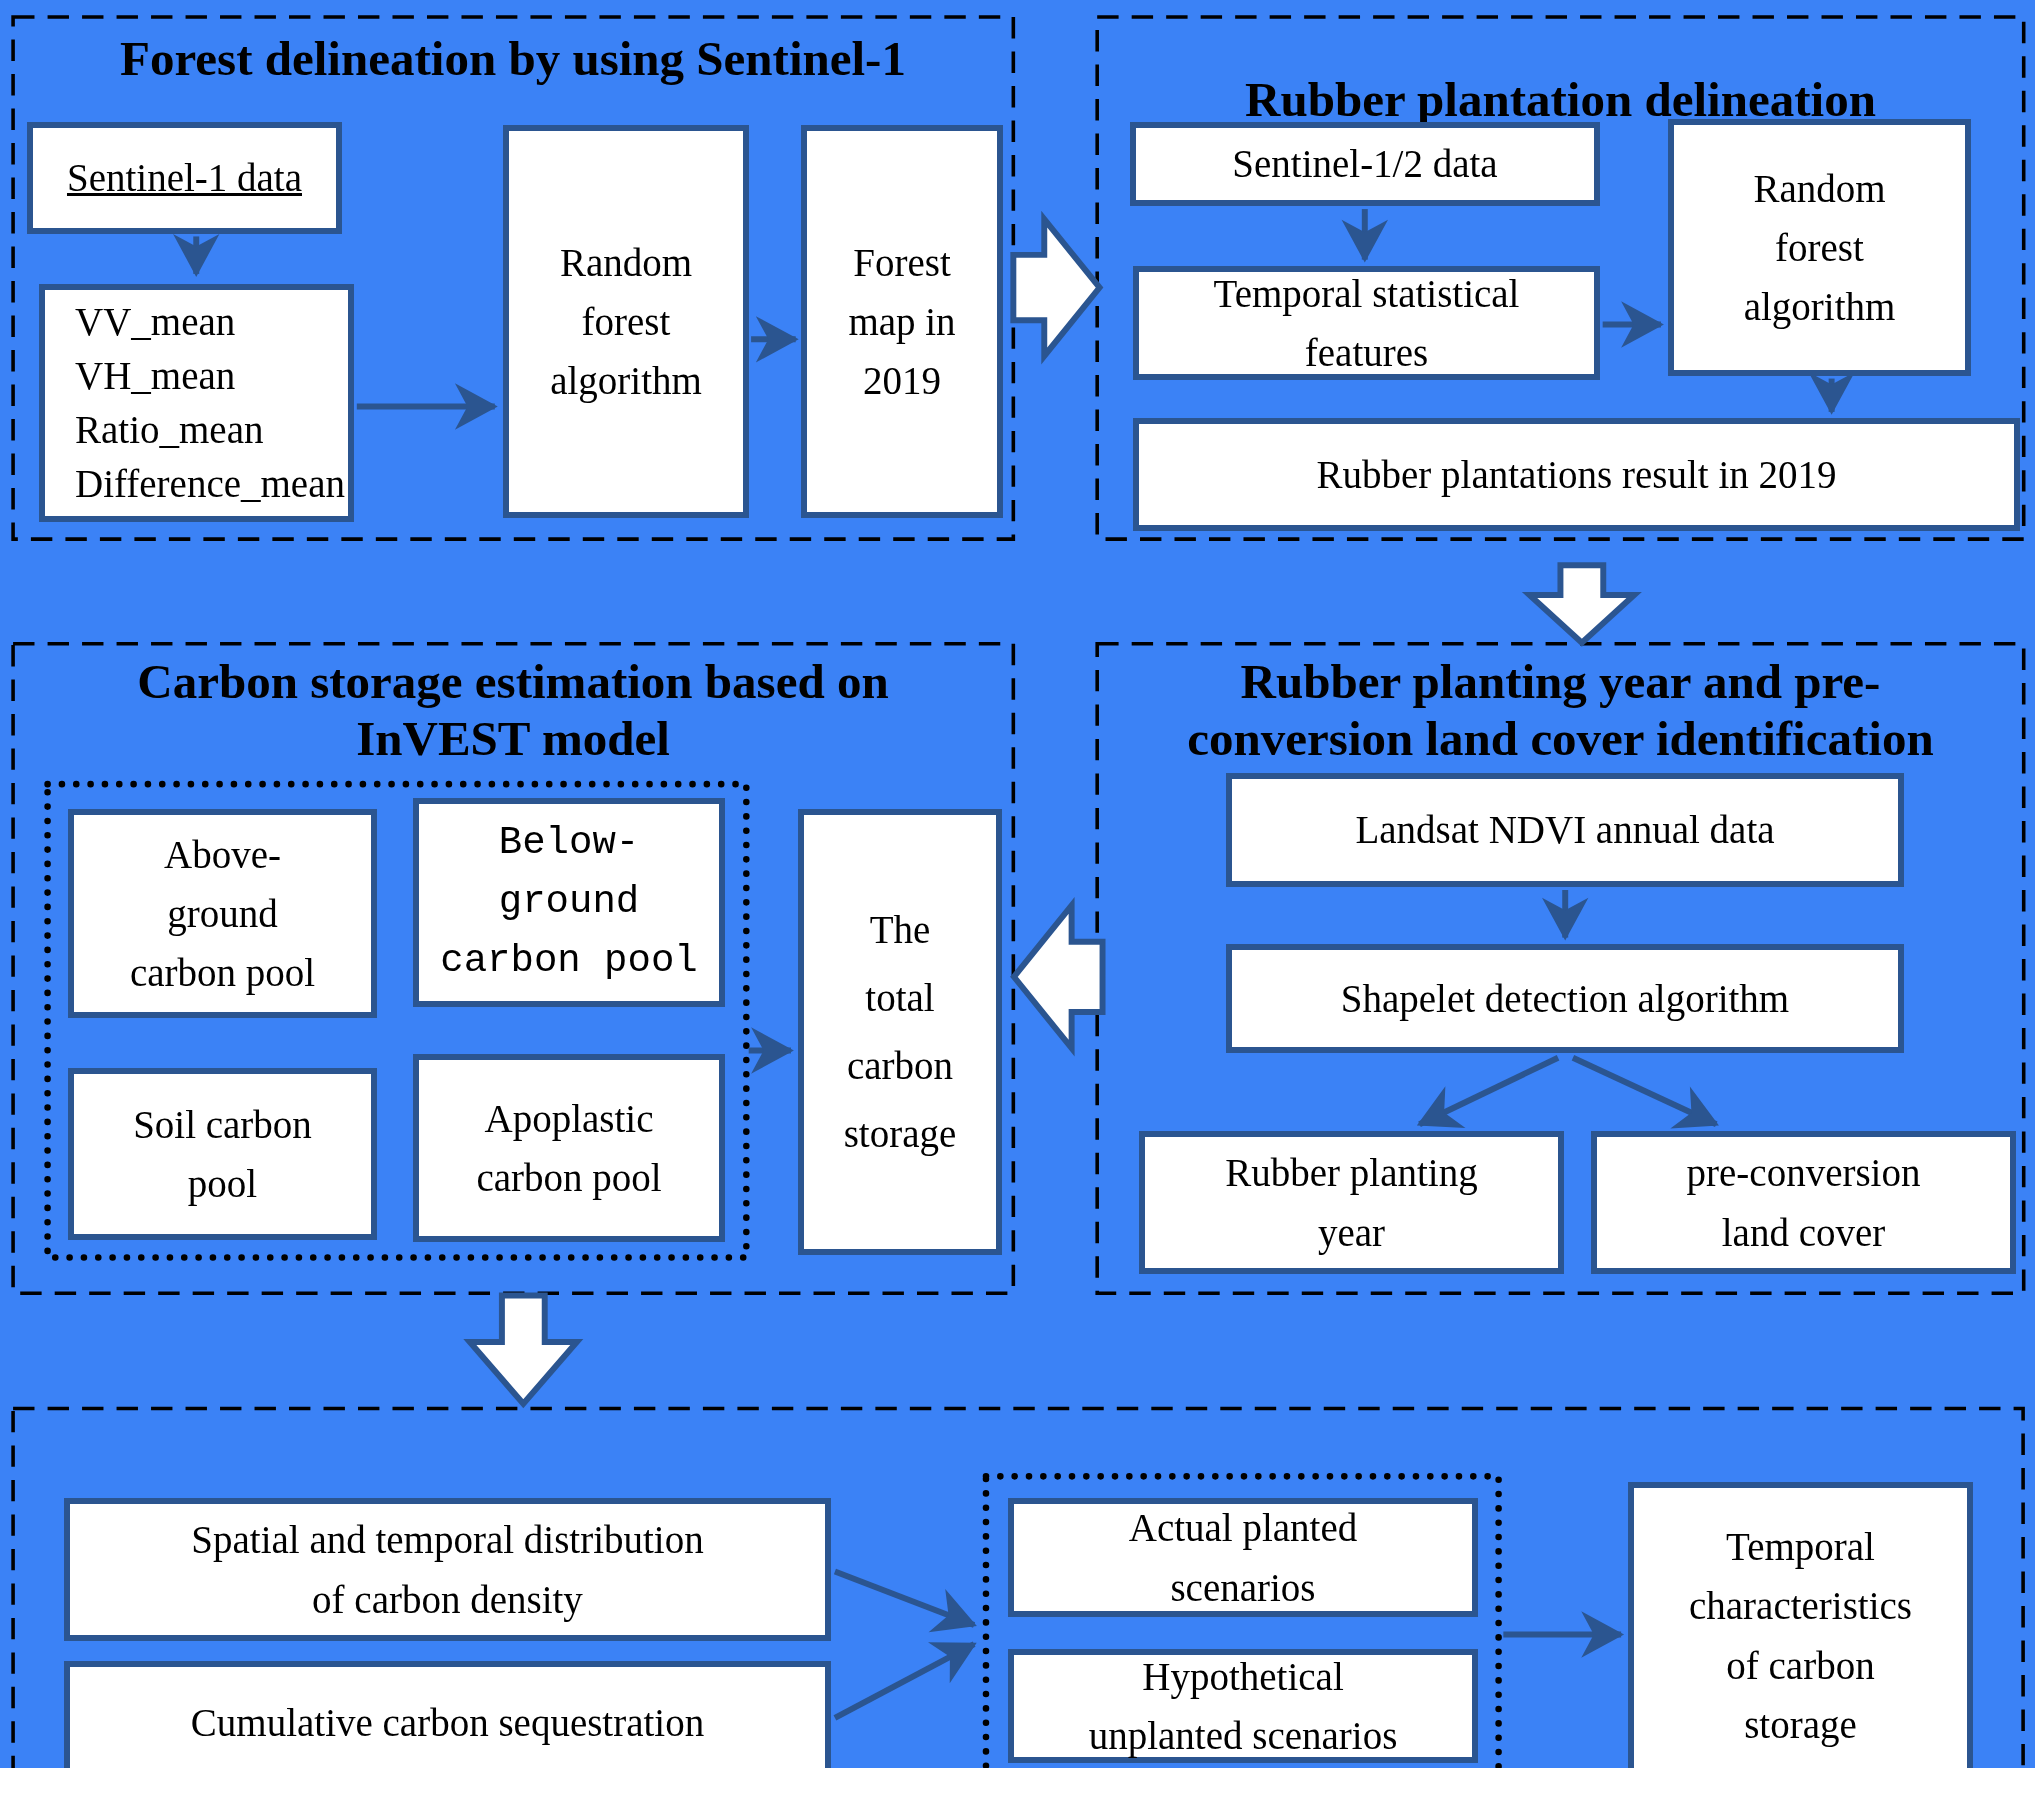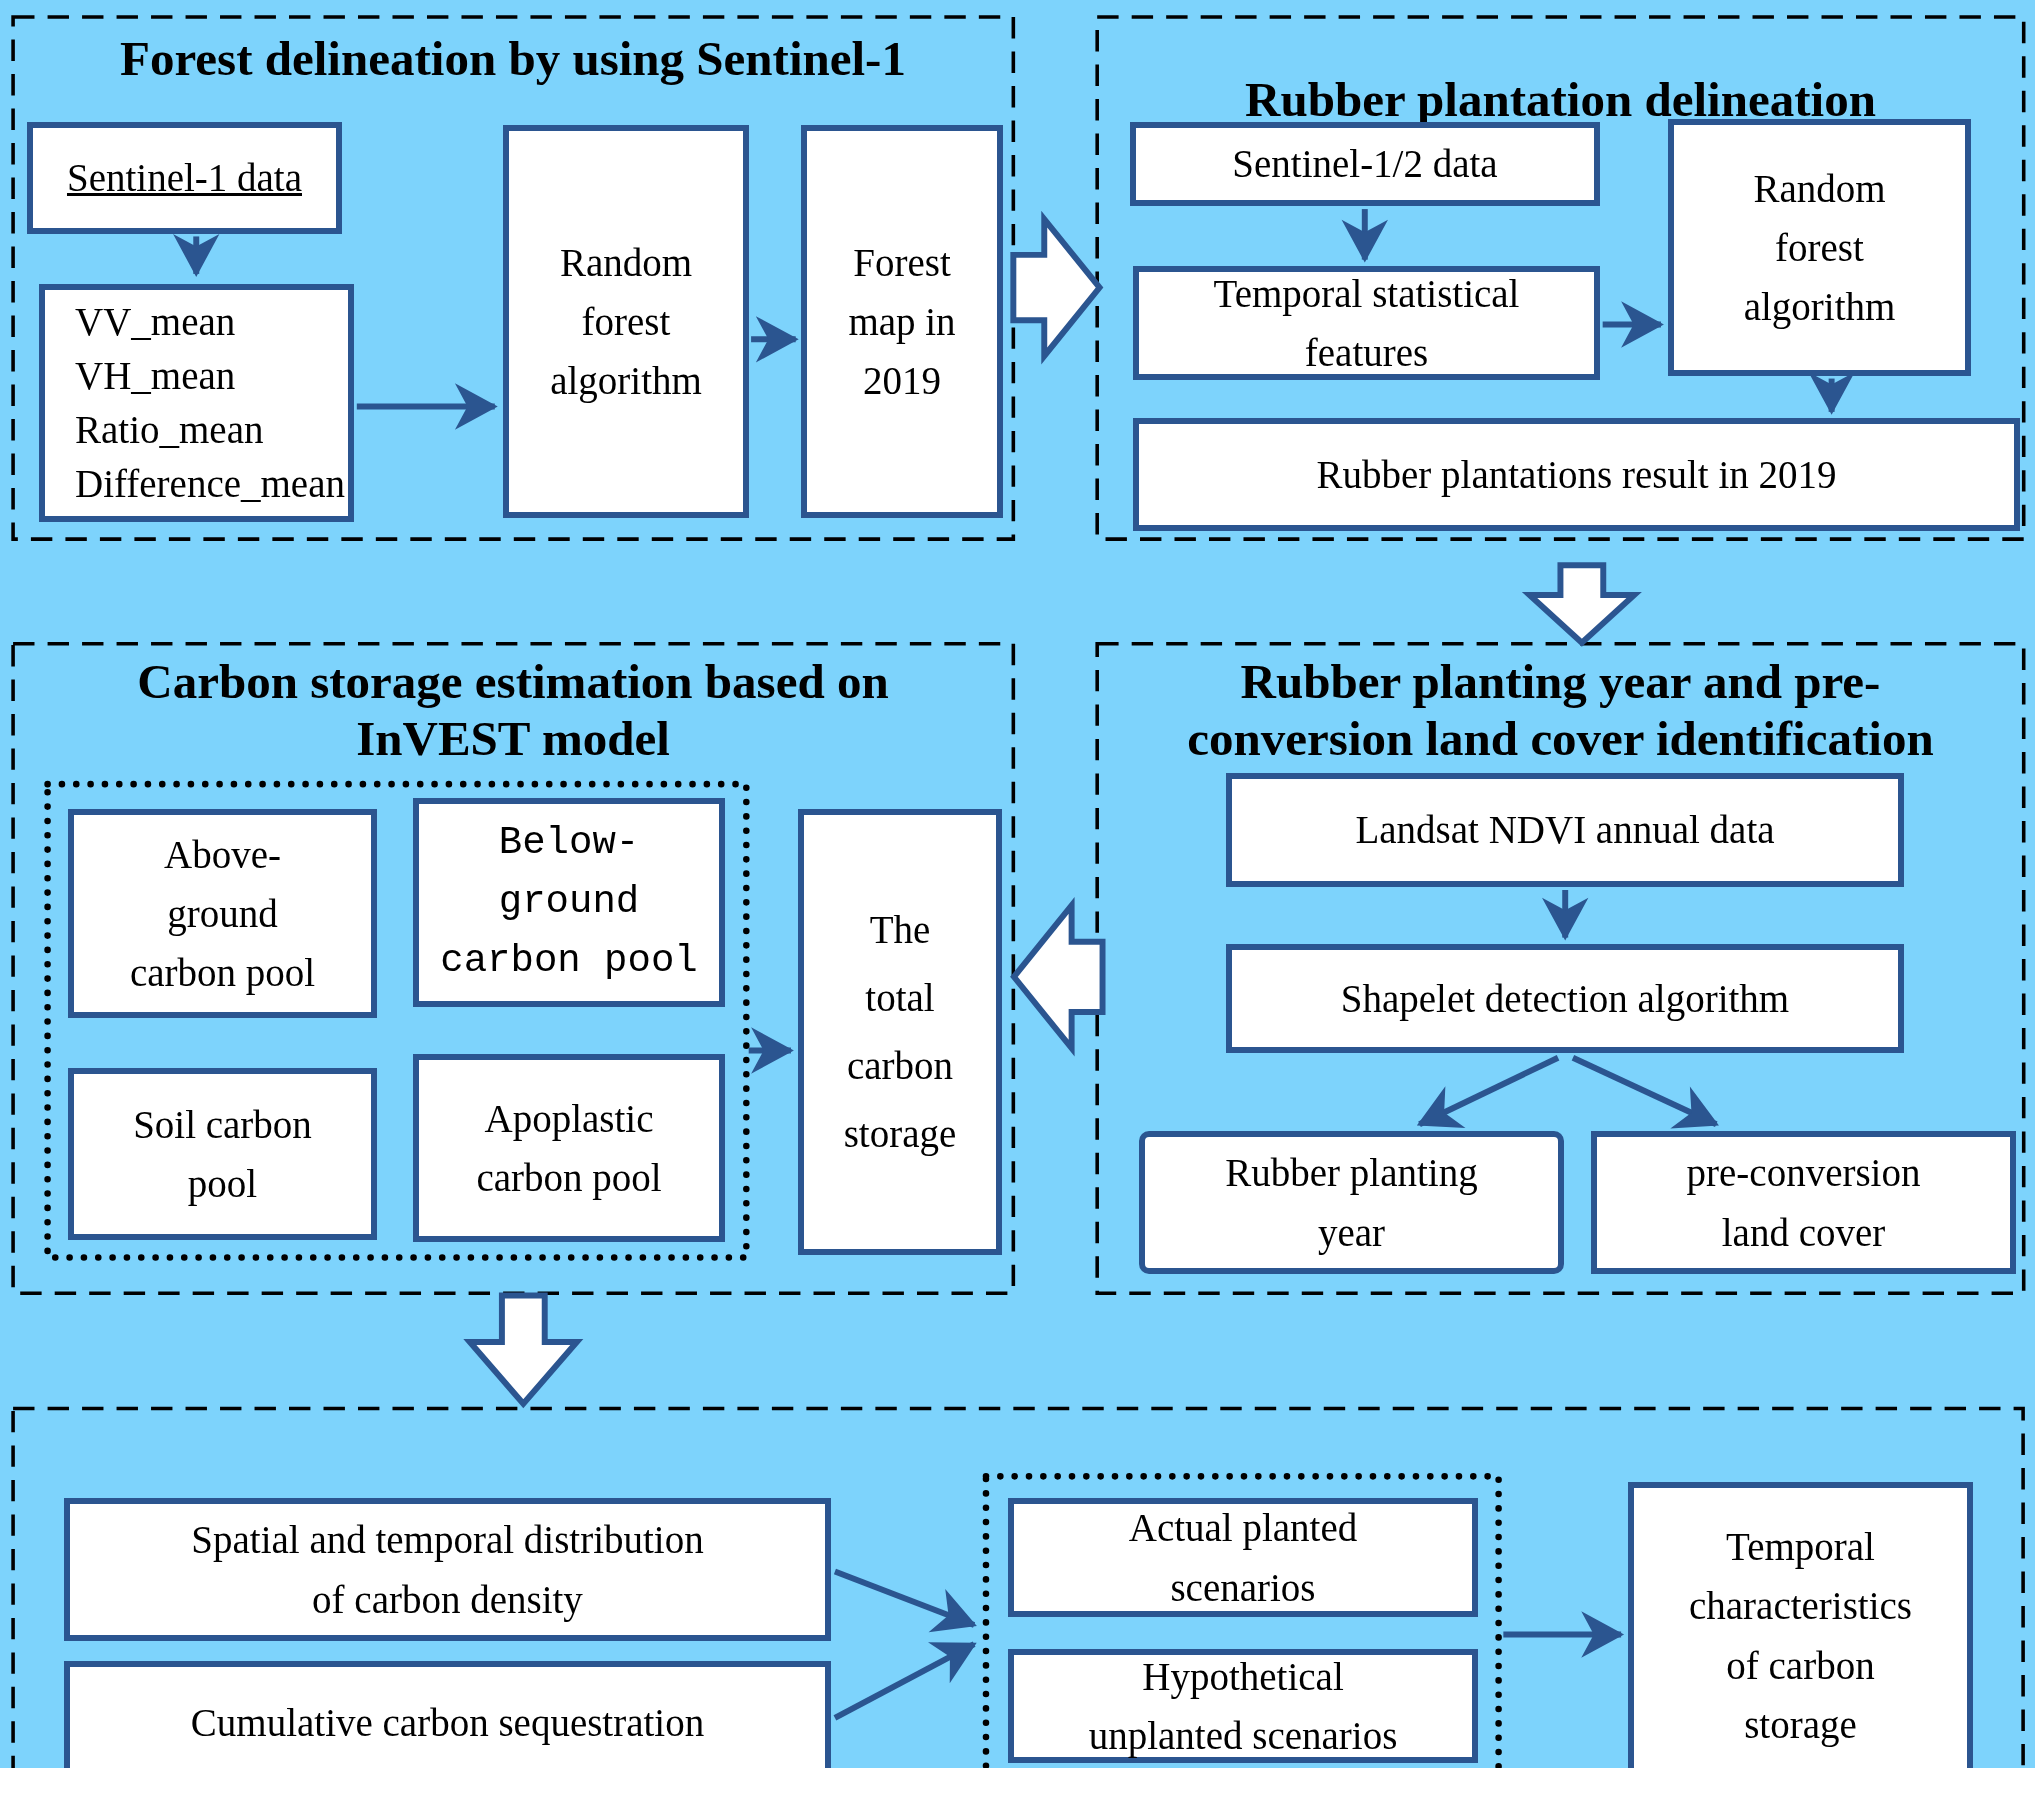--- a/index.html
+++ b/index.html
@@ -1,19 +1,19 @@
 <!DOCTYPE html>
 <html style="--accent: #2b5590;font-size:9.5px"><head>
 <meta charset="utf-8">
 <style>
   html,body{margin:0;padding:0;background:#ffffff;}
   #canvas{
     position:relative;
     width:2035px;height:1768px;
-    background:#7dd3fc;
+    background:#3b82f6;
     font-family:"Liberation Serif","DejaVu Serif",serif;
     color:#000;
     overflow:hidden;
   }
   #overlay{position:absolute;left:0;top:0;width:2035px;height:1802px;}
   .panel-rect{fill:none;stroke:#000000;stroke-width:6;stroke-dasharray:36 22;}
   .dotted-rect{fill:none;stroke:#000000;stroke-width:11;stroke-dasharray:0.1 24;stroke-linecap:round;}
   .aline{stroke:var(--accent,#2b5590);stroke-width:10;fill:none;}
   .ahead{fill:var(--accent,#2b5590);}
   .hollow{fill:#ffffff;stroke:var(--accent,#2b5590);stroke-width:10;stroke-linejoin:miter;}
@@ -129,21 +129,21 @@
 carbon pool</div>
   <div class="box loose" style="left:798px;top:809px;width:204px;height:446px;">The
 total
 carbon
 storage</div>
 
   <div class="title" style="left:1097px;top:654px;width:927px;">Rubber planting year and pre-
 conversion land cover identification</div>
   <div class="box" style="left:1226px;top:773px;width:678px;height:114px;">Landsat NDVI annual data</div>
   <div class="box" style="left:1226px;top:944px;width:678px;height:109px;">Shapelet detection algorithm</div>
-  <div class="box" style="left:1139px;top:1131px;width:425px;height:143px;border-radius:10px;">Rubber planting
+  <div class="box" style="left:1139px;top:1131px;width:425px;height:143px;">Rubber planting
 year</div>
   <div class="box" style="left:1591px;top:1131px;width:425px;height:143px;">pre-conversion
 land cover</div>
 
   <div class="box" style="left:64px;top:1498px;width:767px;height:143px;">Spatial and temporal distribution
 of carbon density</div>
   <div class="box" style="left:64px;top:1661px;width:767px;height:123px;">Cumulative carbon sequestration</div>
   <div class="box" style="left:1008px;top:1498px;width:470px;height:119px;">Actual planted
 scenarios</div>
   <div class="box" style="left:1008px;top:1649px;width:470px;height:114px;">Hypothetical

